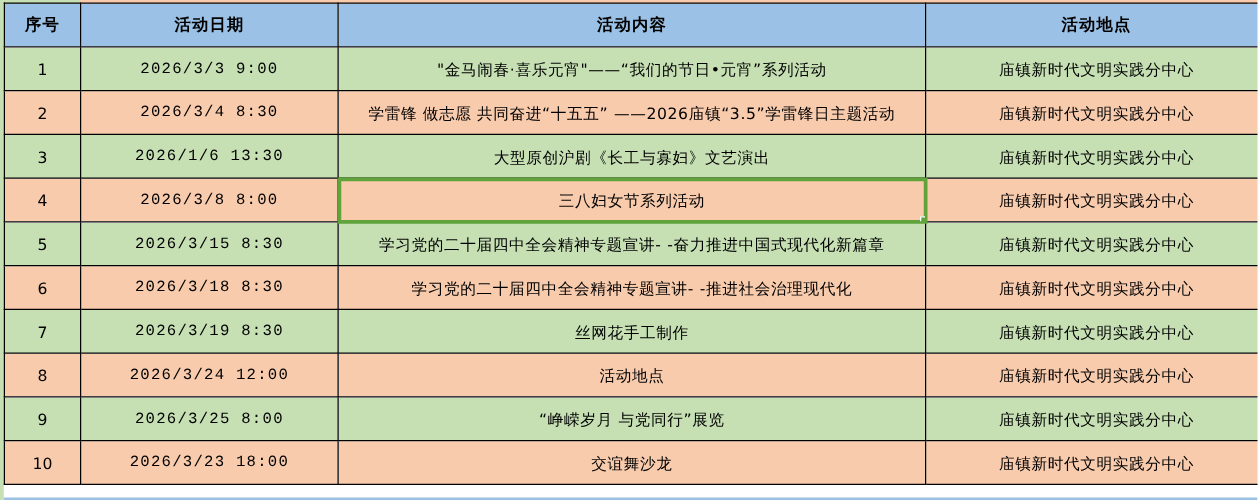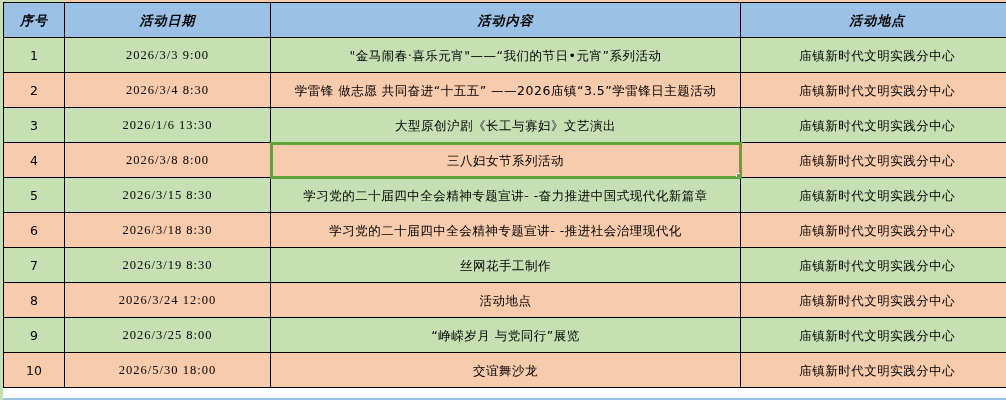--- a/index.html
+++ b/index.html
@@ -23,24 +23,24 @@
       border-collapse: collapse; table-layout: fixed;
       width: 1010px;
     }
     td, th {
       border: 1.5px solid #000;
       height: 34px; padding: 0 4px;
       text-align: center; vertical-align: middle;
       font-size: 12.5px; line-height: 15px;
       color: #000; overflow: hidden;
     }
-    th { background: #9BC2E6; font-weight: bold; font-size: 13px; letter-spacing: 1px; font-style: italic; }
+    th { background: #9BC2E6; font-weight: bold; font-size: 13px; letter-spacing: 1px; }
     tr.g td { background: #C6E0B4; }
     tr.p td { background: #F8CBAD; }
-    td.date { letter-spacing: 1px; font-family: Liberation Serif, serif; font-size: 12.5px; }
+    td.date { letter-spacing: 1px; font-family: Liberation Mono, monospace; font-size: 12.5px; }
     td.content { letter-spacing: 0.5px; }
     td.loc { letter-spacing: 0.5px; border-right: none; }
     th.loc { border-right: none; }
     td.selected { outline: 3px solid #5FA33A; outline-offset: -2px; position: relative; text-align: center; }
     .fill-handle {
       position: absolute; right: -4px; bottom: -4px; width: 6px; height: 6px;
       background: #5FA33A; border: 1px solid #fff;
     }
     .bottom-strip {
       position: absolute; left: 3px; top: 398px; width: 1003px; height: 2px;
@@ -121,21 +121,21 @@
         <td class="loc">庙镇新时代文明实践分中心</td>
       </tr>
       <tr class="g">
         <td>9</td>
         <td class="date">2026/3/25  8:00</td>
         <td class="content">“峥嵘岁月 与党同行”展览</td>
         <td class="loc">庙镇新时代文明实践分中心</td>
       </tr>
       <tr class="p">
         <td>10</td>
-        <td class="date">2026/5/30  18:00</td>
+        <td class="date">2026/3/23  18:00</td>
         <td class="content">交谊舞沙龙</td>
         <td class="loc">庙镇新时代文明实践分中心</td>
       </tr>
     </tbody>
   </table>
 
   <div class="bottom-strip"></div>
 </div>
 
 </body></html>

